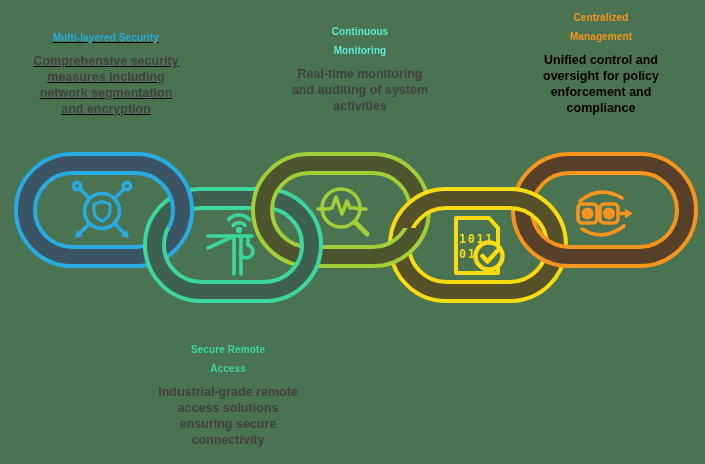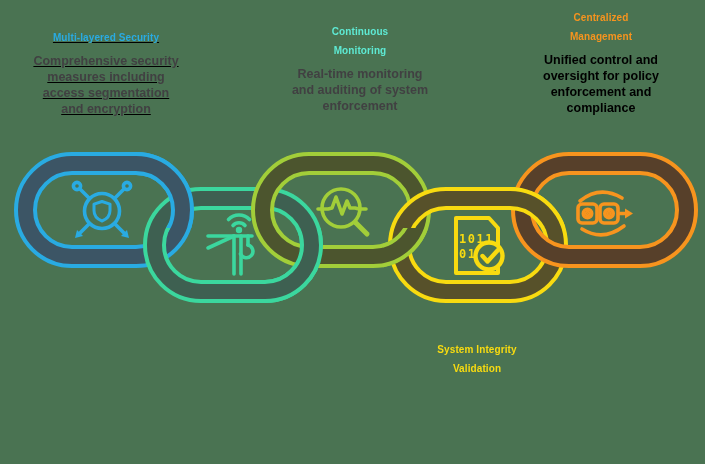--- a/index.html
+++ b/index.html
@@ -132,40 +132,46 @@
       <path d="M625,208.5 l8,5 l-8,5 z" stroke="none" fill="#F7941E"></path>
       <path d="M580,201 q20,-16 42,-3"></path>
       <path d="M624,226 q-21,16 -42,3"></path>
     </g>
   </svg>
 
   <div class="tb" style="left:4px;top:28px;width:204px;text-decoration:underline;">
     <div class="title" style="color: rgb(41, 171, 226);">Multi-layered Security</div>
     <div class="desc" style="color: rgb(65, 64, 66);">Comprehensive security
 measures including
-access segmentation
+network segmentation
 and encryption</div>
   </div>
 
   <div class="tb" style="left:268px;top:22px;width:184px;">
     <div class="title" style="color: #5eead4;">Continuous
 Monitoring</div>
     <div class="desc" style="color: rgb(65, 64, 66);">Real-time monitoring
 and auditing of system
-enforcement</div>
+activities</div>
   </div>
 
   <div class="tb" style="left:509px;top:8px;width:184px;">
     <div class="title" style="color: rgb(247, 148, 30);">Centralized
 Management</div>
     <div class="desc" style="color: #000000;">Unified control and
 oversight for policy
 enforcement and
 compliance</div>
   </div>
 
+  <div class="tb" style="left:136px;top:340px;width:184px;">
+    <div class="title" style="color: rgb(59, 215, 158);">Secure Remote
+Access</div>
+    <div class="desc" style="color: rgb(65, 64, 66);">Industrial-grade remote
+access solutions
+ensuring secure
+connectivity</div>
+  </div>
 
   <div class="tb" style="left:385px;top:340px;width:184px;">
-    <div class="title" style="color: rgb(248, 219, 16);">System Integrity
-Validation</div>
   </div>
 
 </div>
 
 </body></html>

